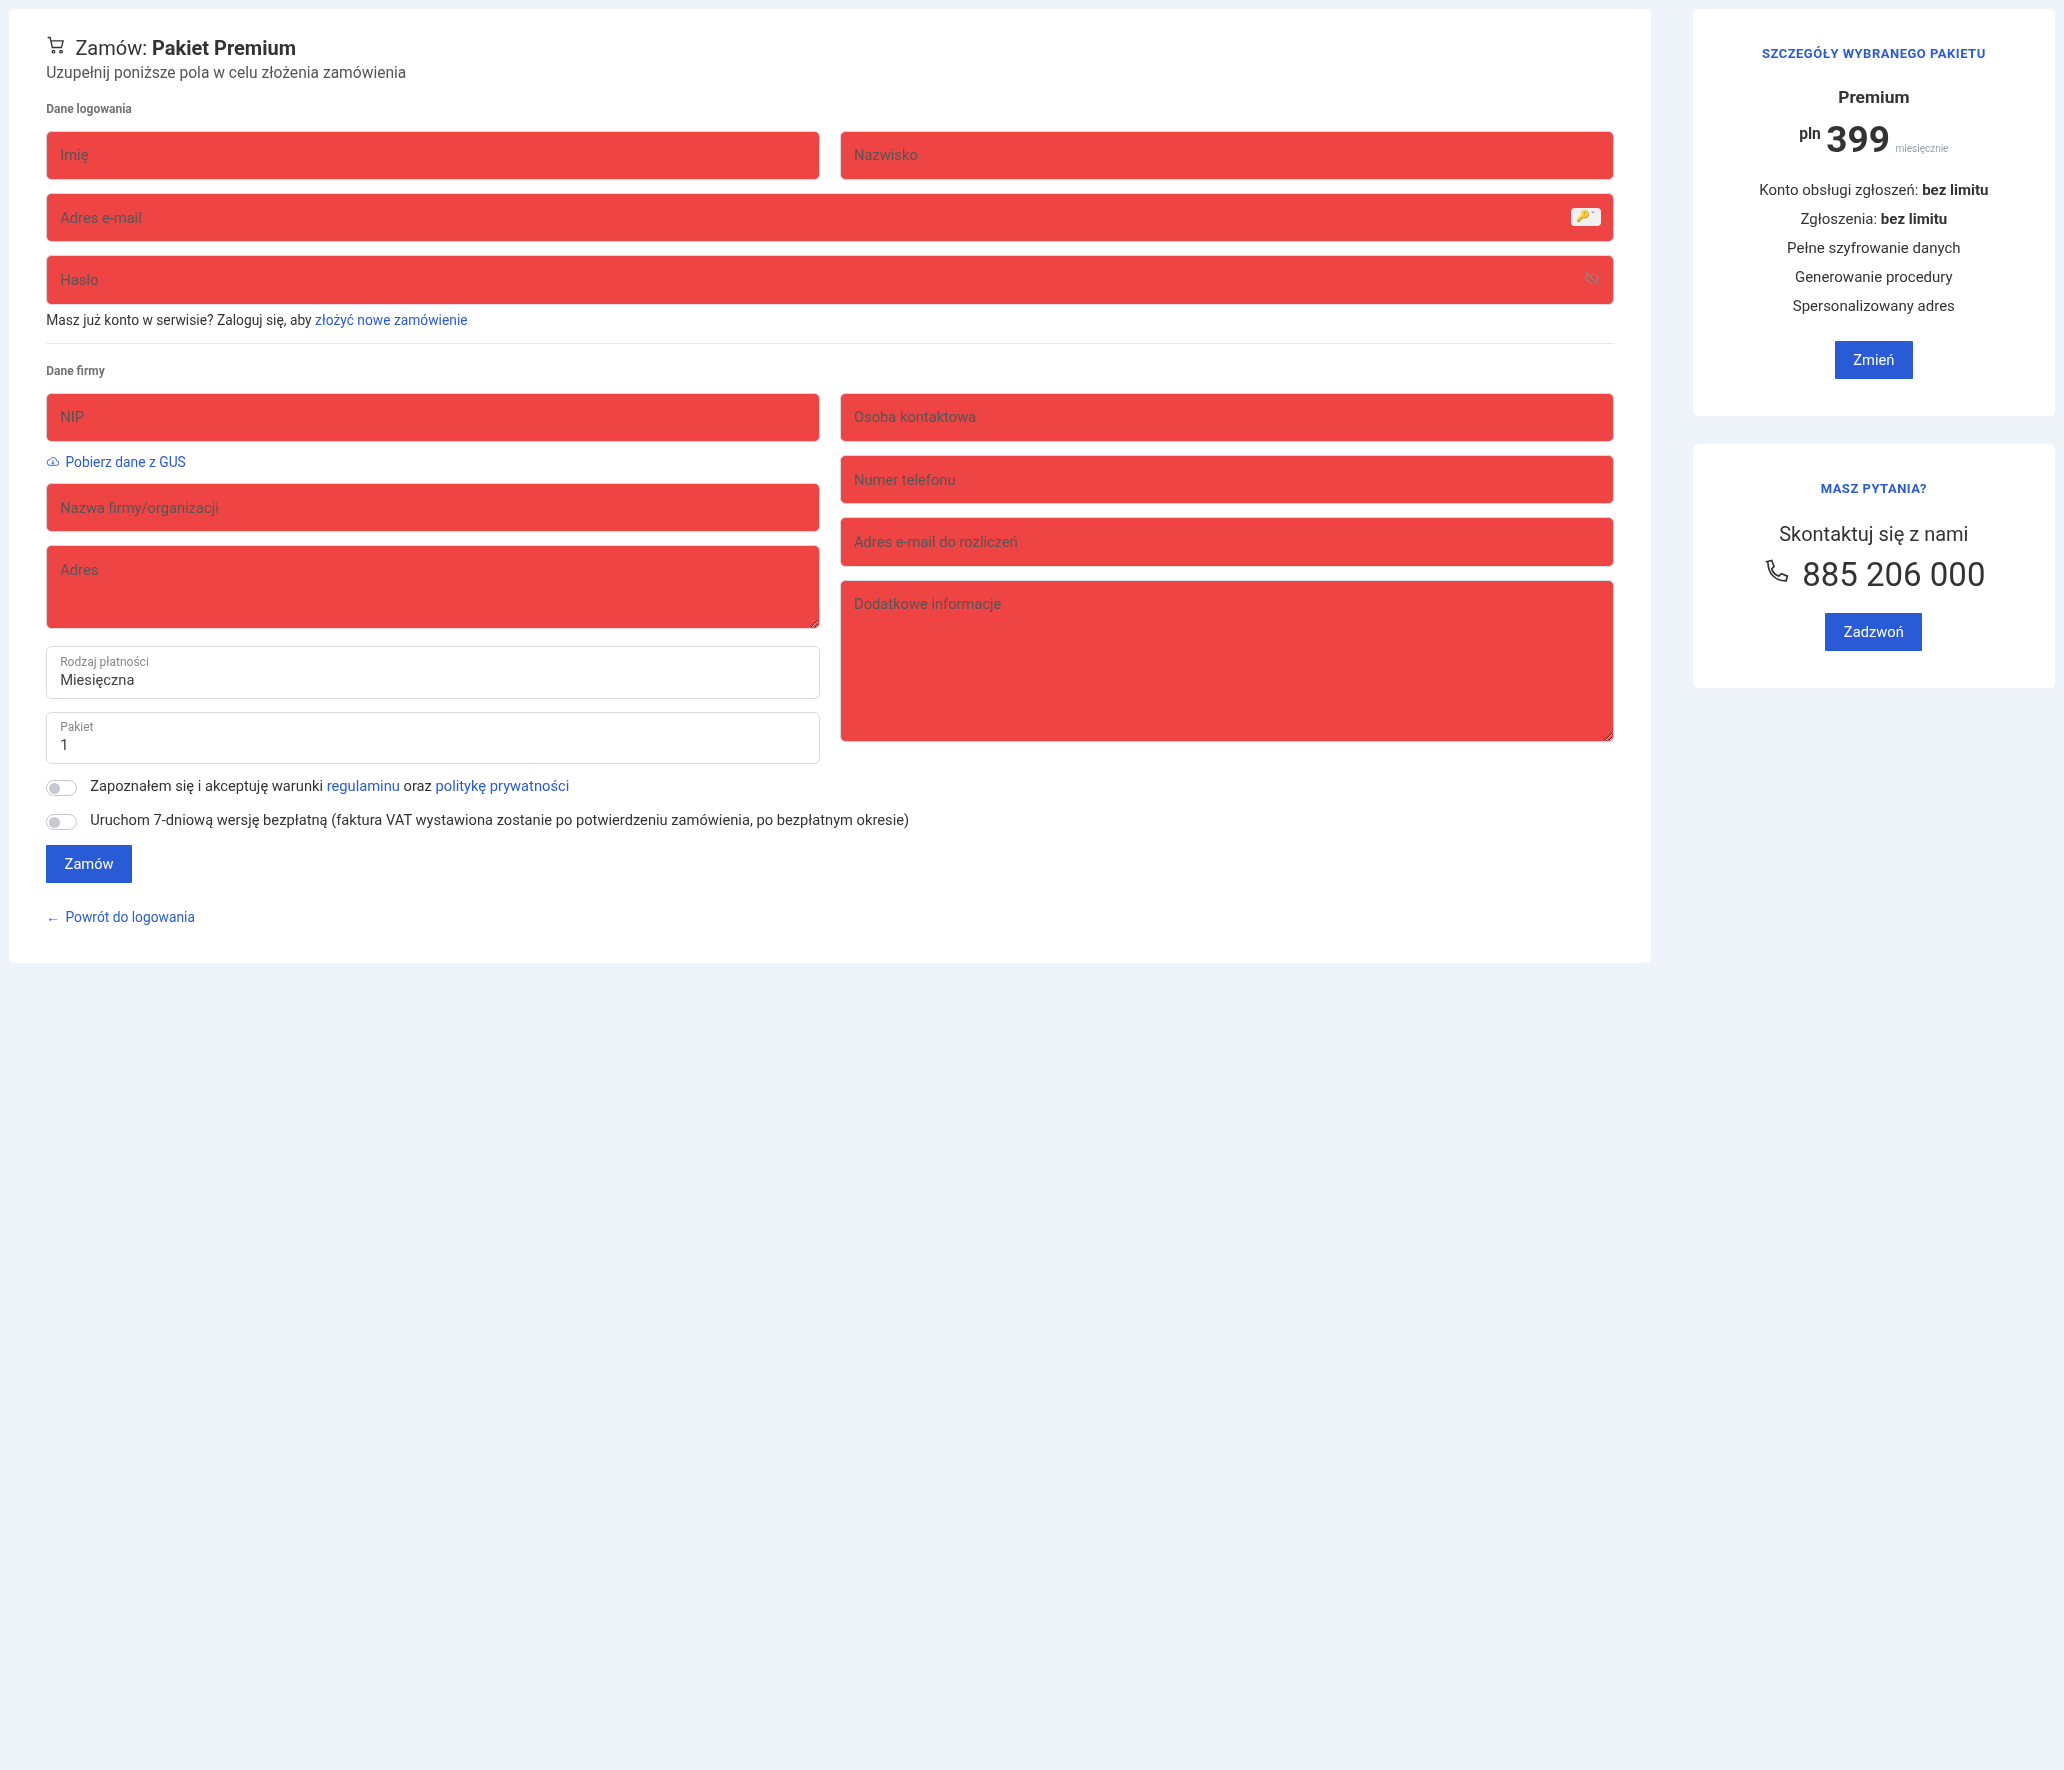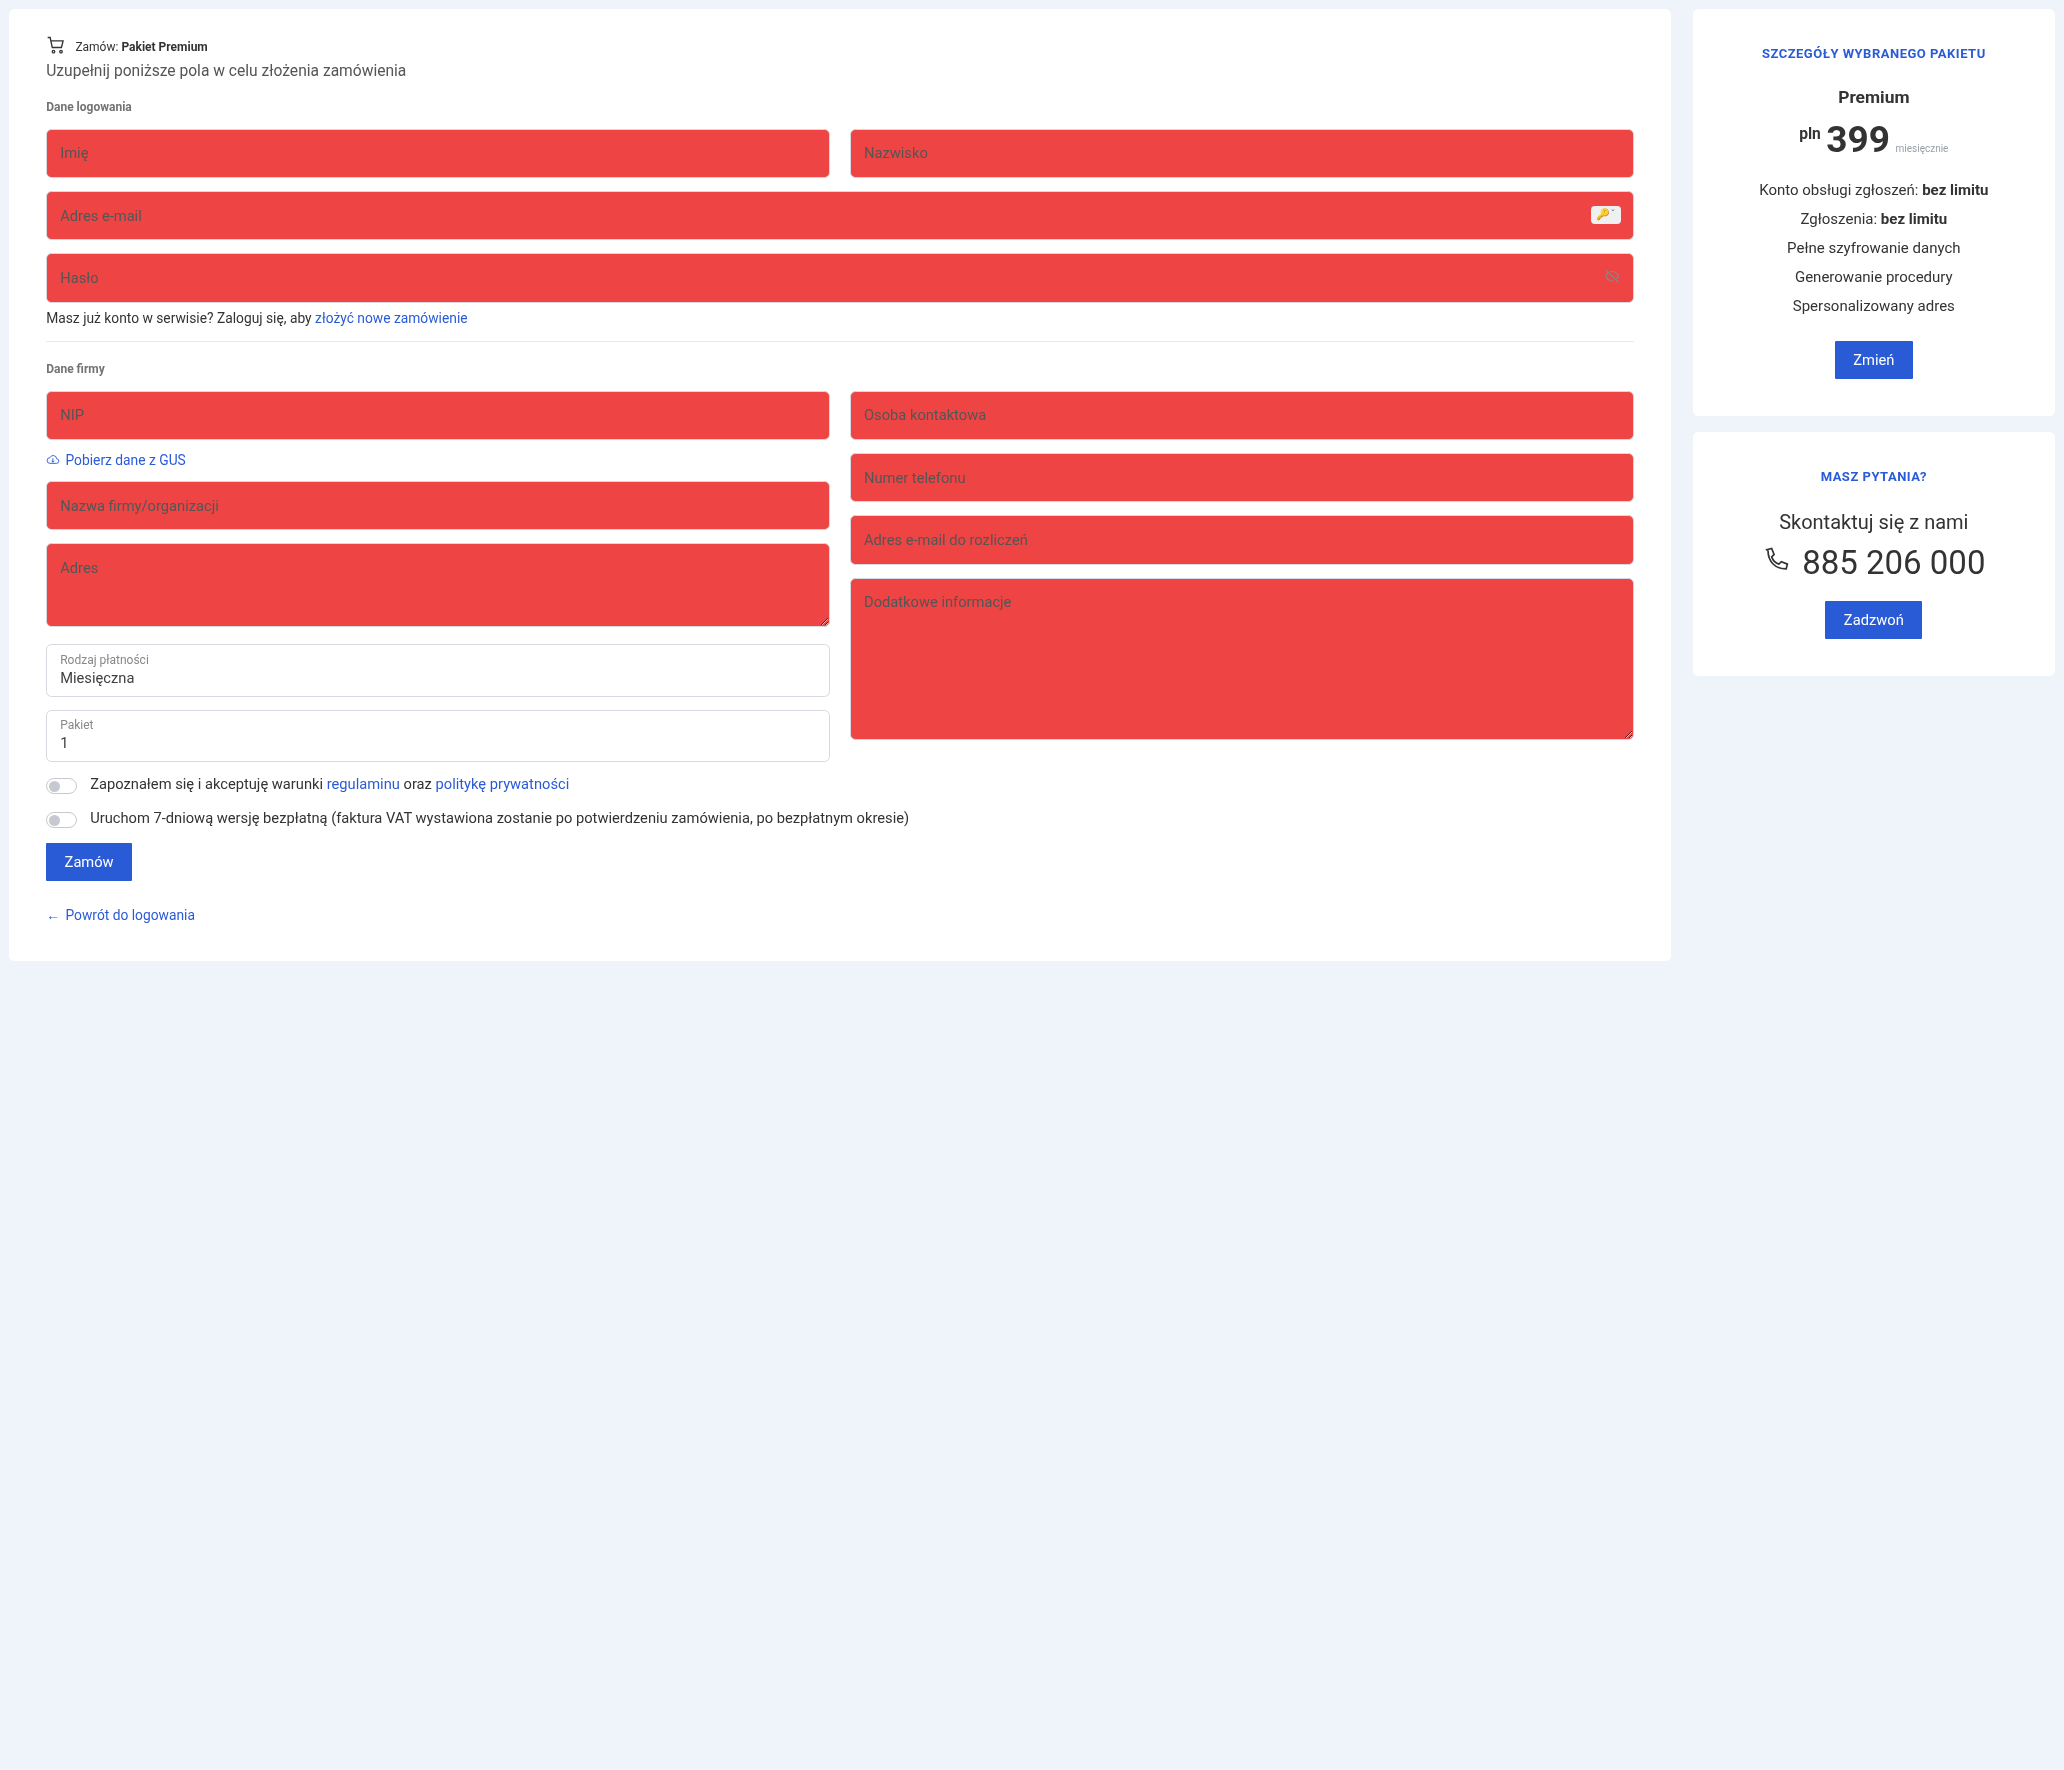--- a/index.html
+++ b/index.html
@@ -17,33 +17,34 @@
 .main-col {
   flex: 1;
   background: #fff;
   border-radius: 5.5px;
   padding: 26px 37px 37px 37px;
 }
 .side-col {
   width: 362px;
   display: flex;
   flex-direction: column;
-  gap: 16px;
+  gap: 28px;
+  margin-left: 20px;
 }
 .side-card {
   background: #fff;
   border-radius: 5.5px;
   padding: 37px 29px;
   text-align: center;
 }
 .title-row {
   display: flex;
   align-items: center;
   gap: 9.2px;
-  font-size: 12px;
+  font-size: 20px;
   color: #333;
   margin-bottom: 3.7px;
 }
 .title-row .cart-icon svg { width: 20px; height: 20px; }
 .title-text { font-weight: 400; }
 .title-text .bold { font-weight: 700; }
 .subtitle {
   color: #555;
   font-size: 15.6px;
   margin-bottom: 20px;

